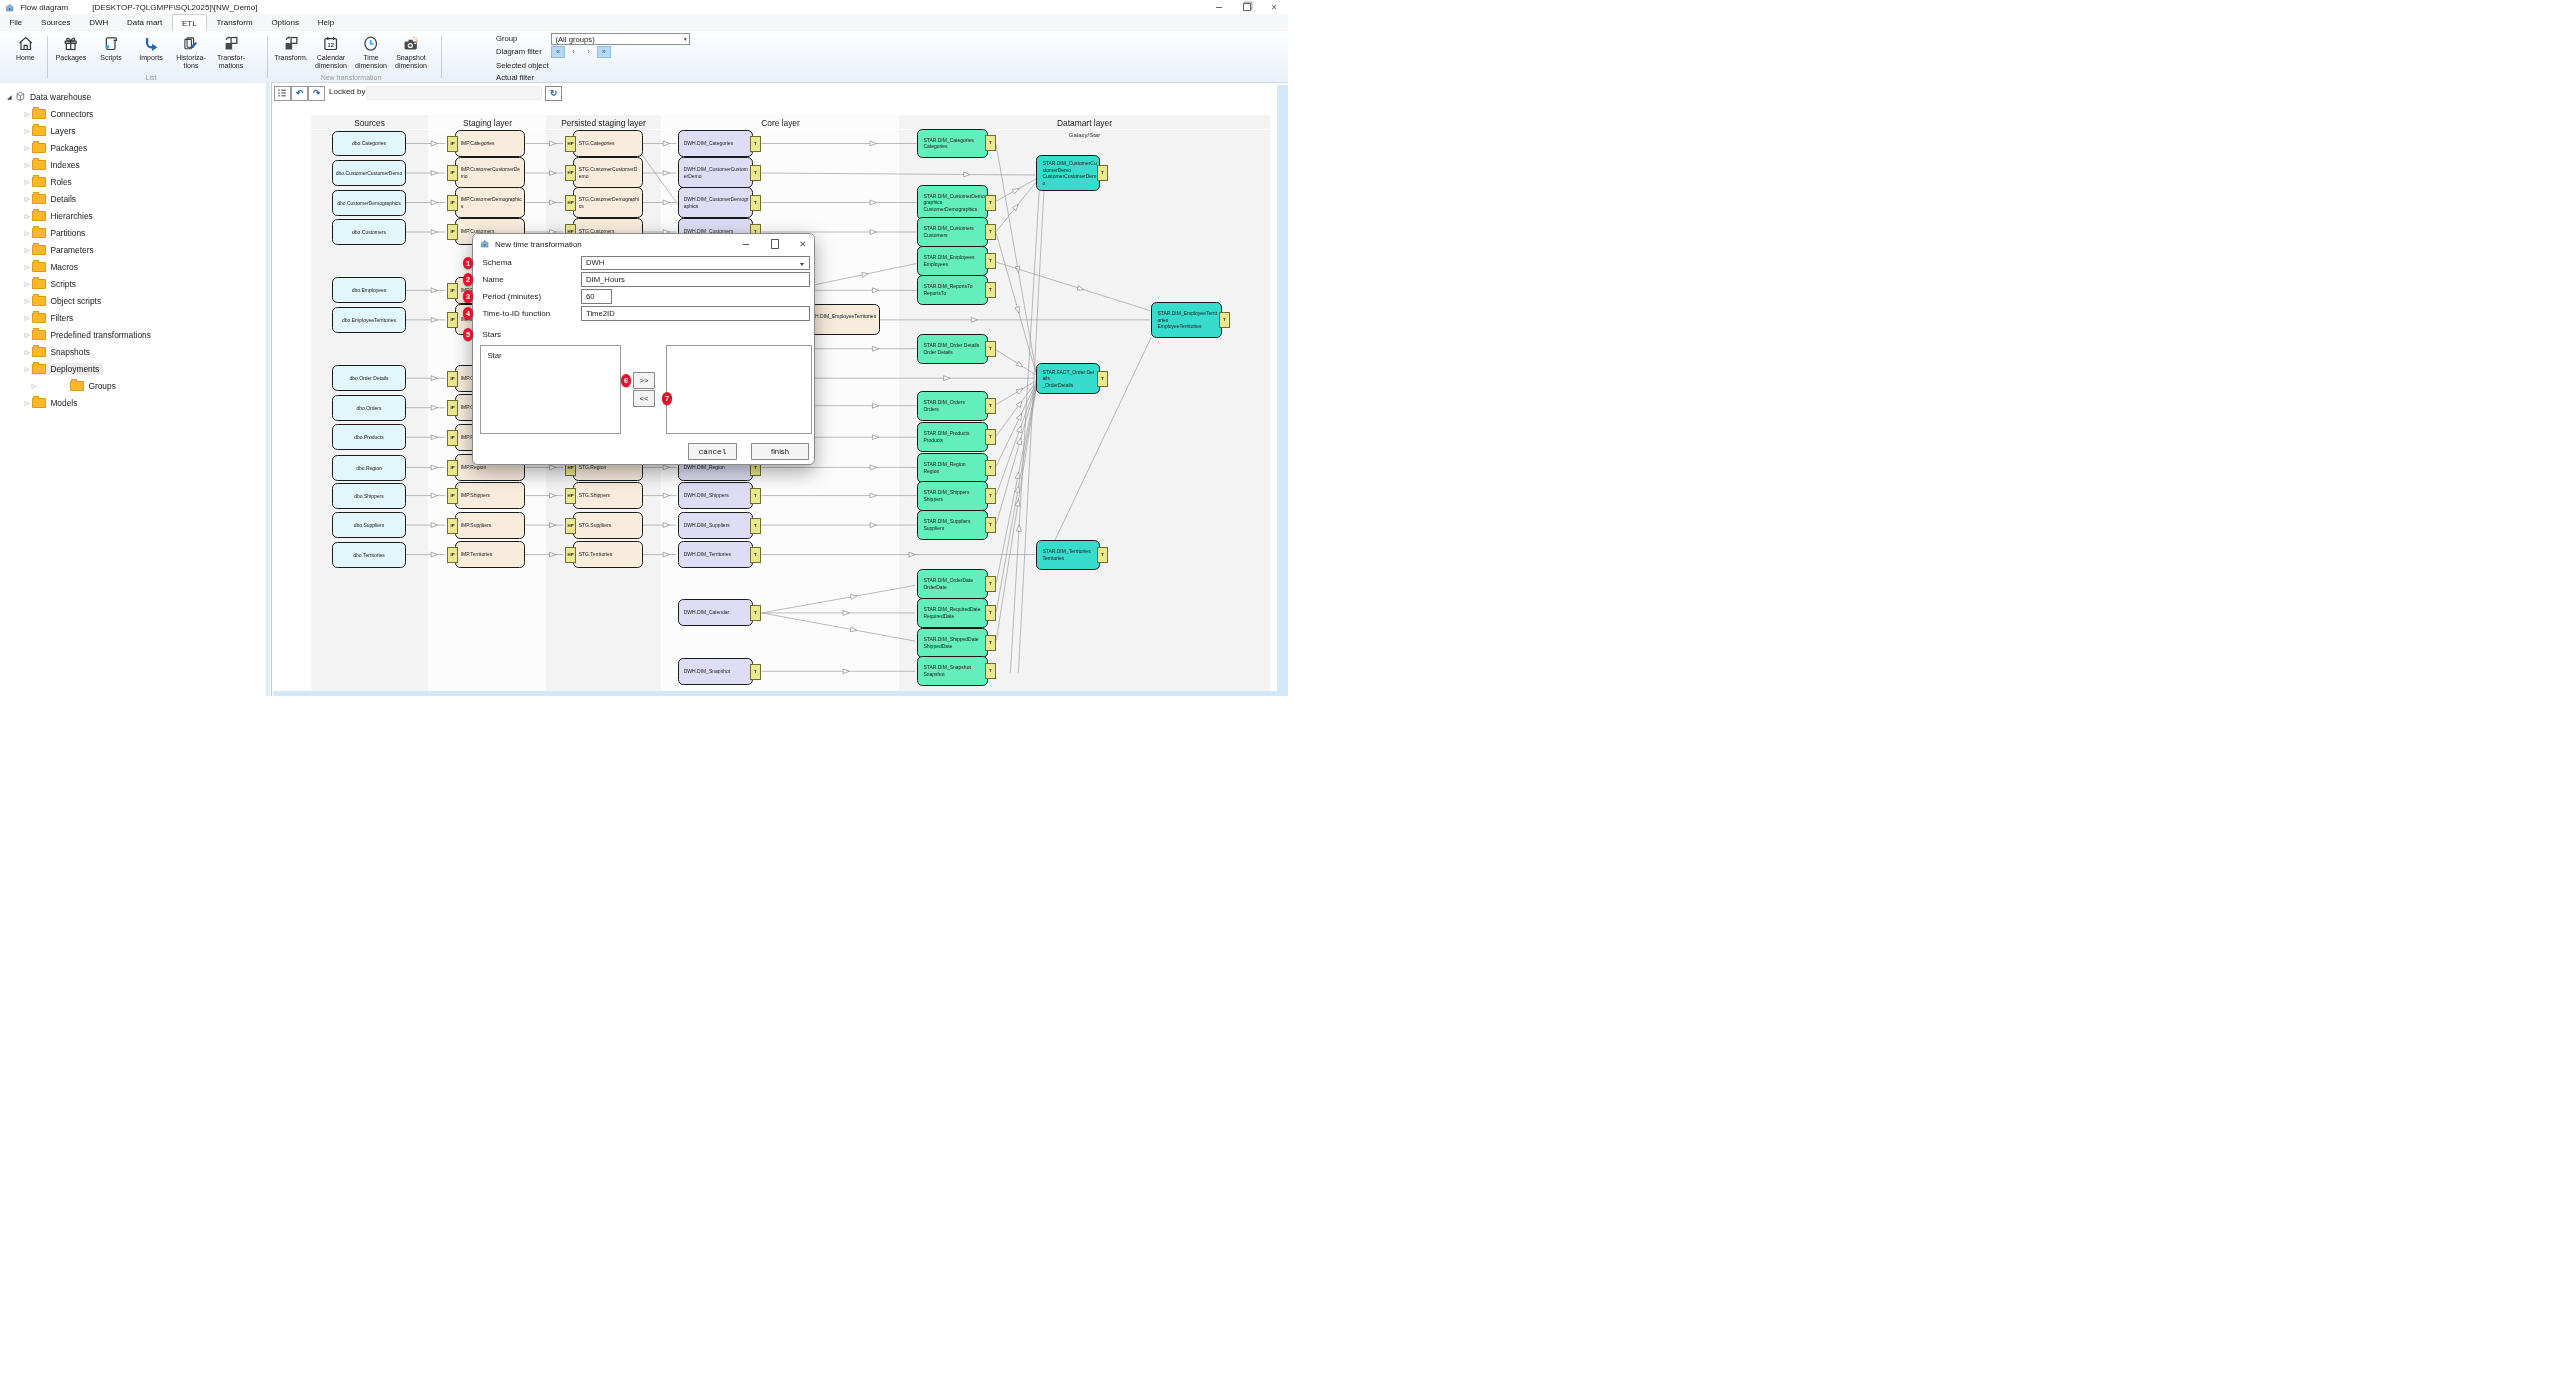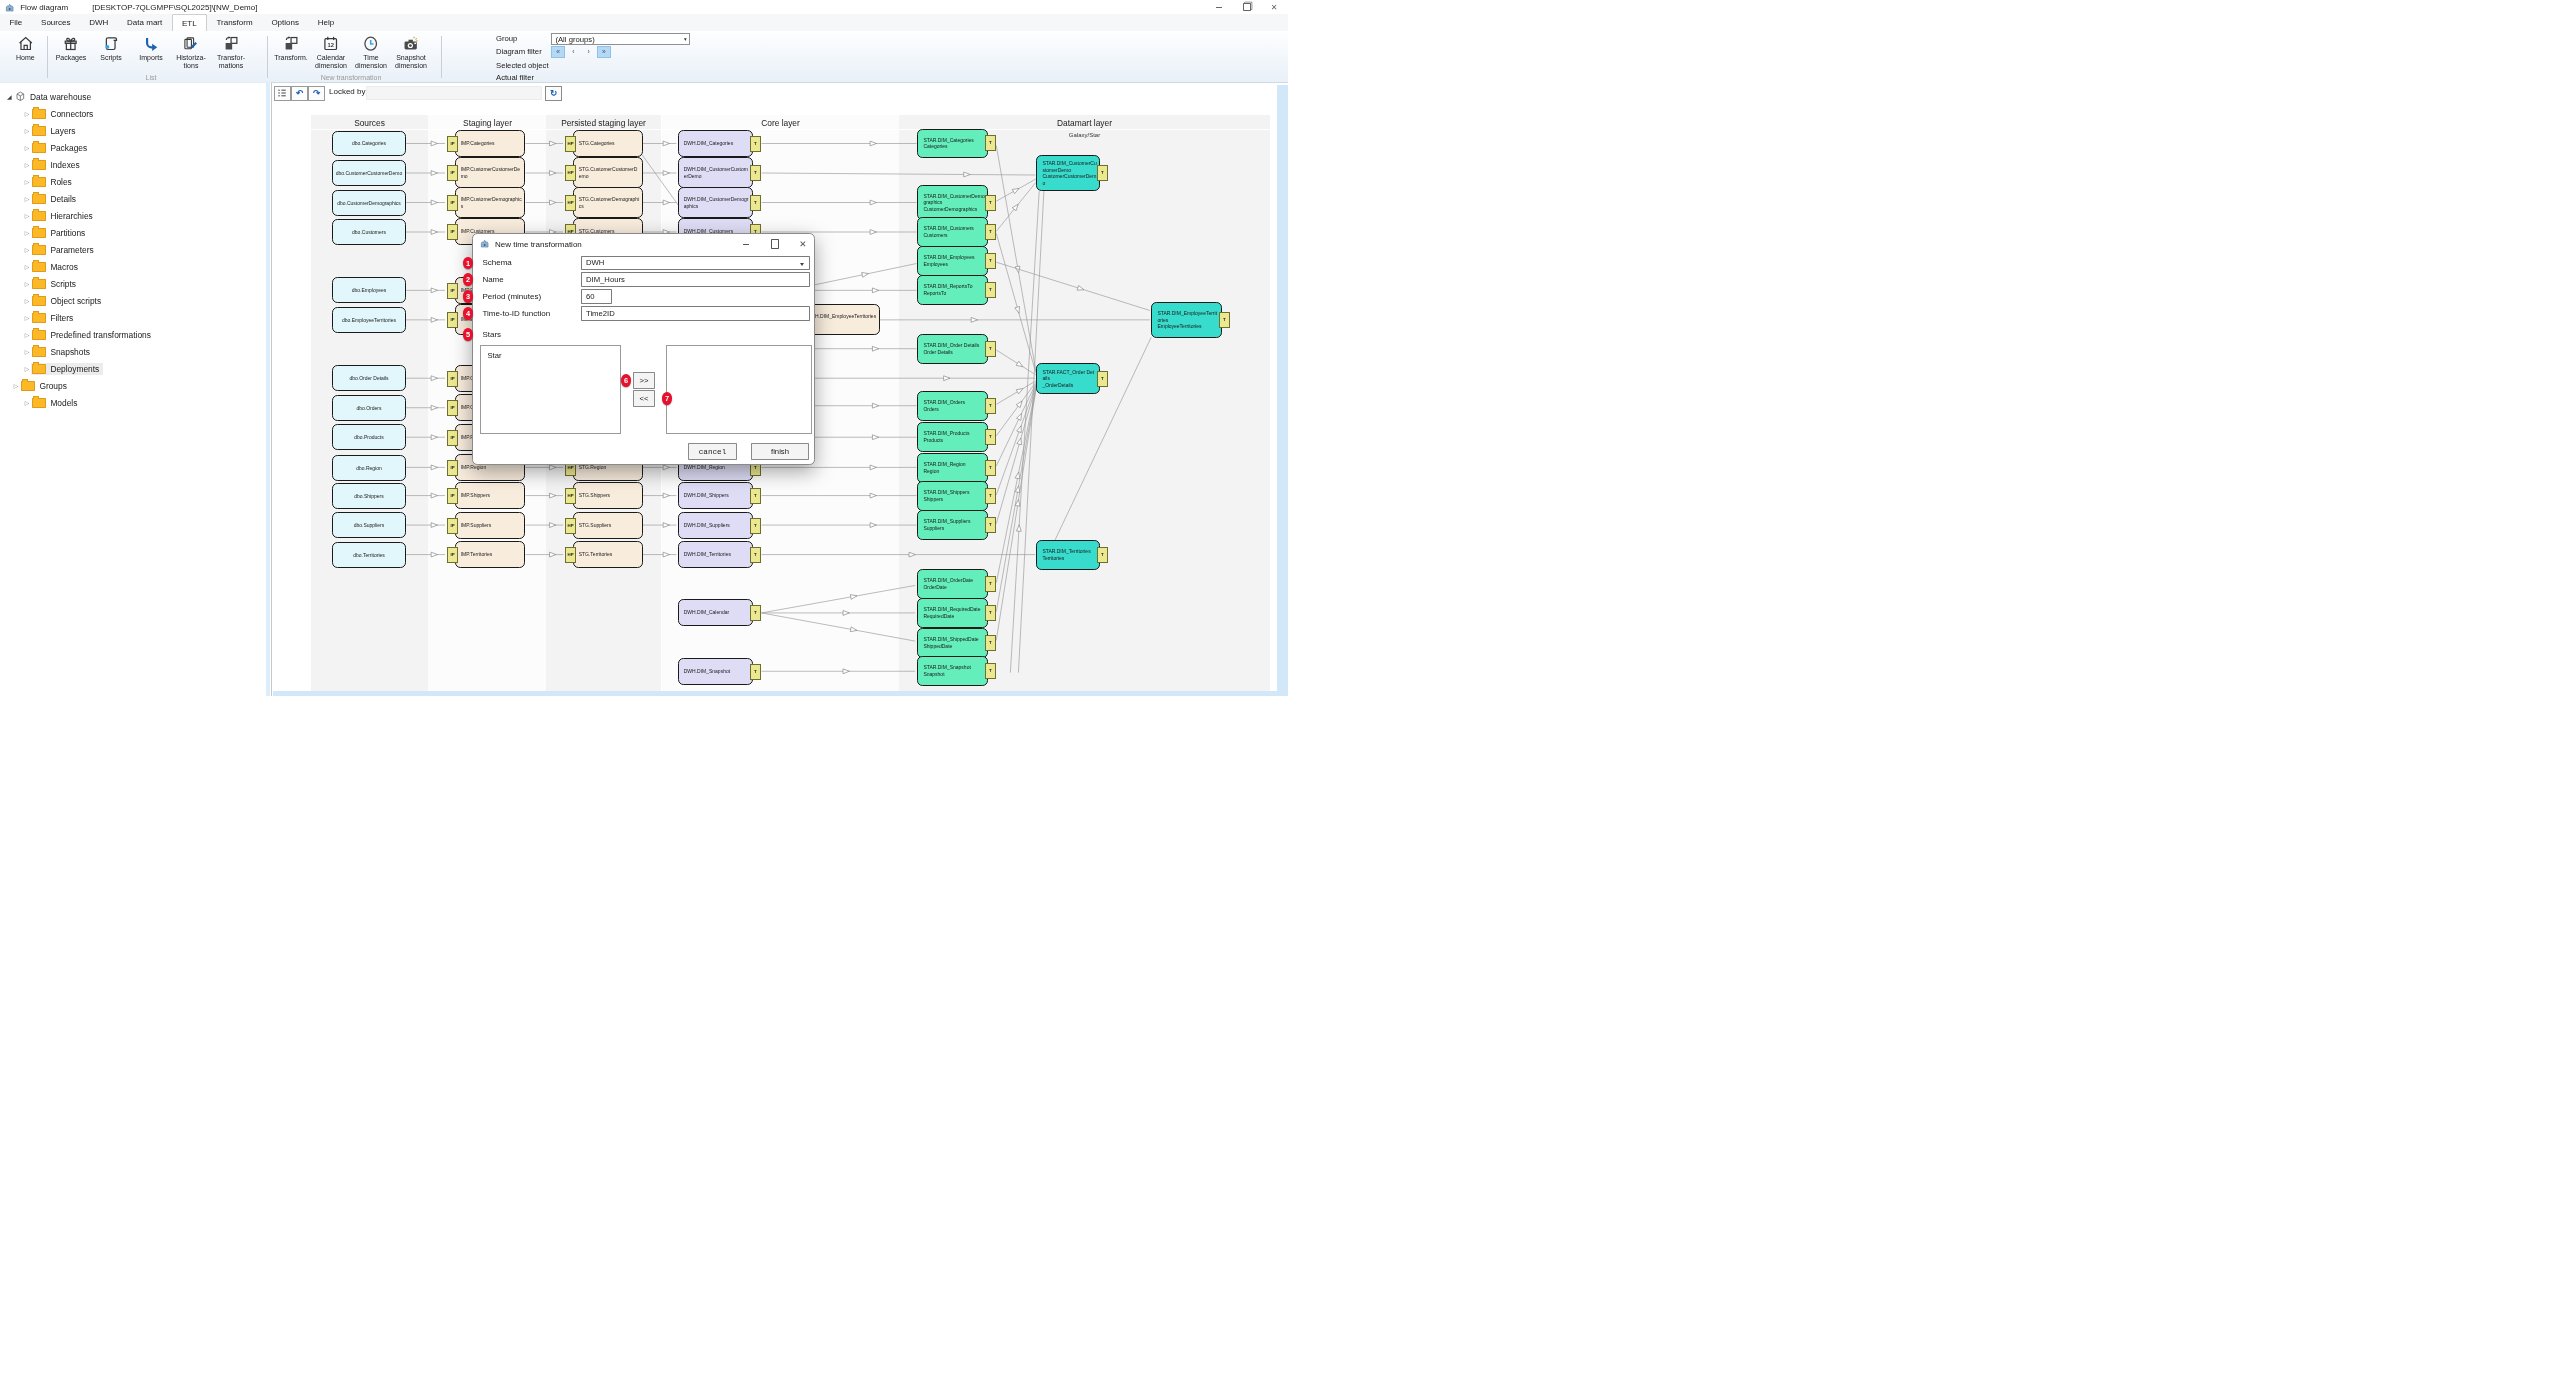--- a/index.html
+++ b/index.html
@@ -424,21 +424,21 @@
           <span>Snapshots</span>
         </span>
       </div>
       <div class="trow selected" style="padding-left: 23px;">
         <span class="exp">▷</span>
         <span class="thl">
           <span class="folder"></span>
           <span>Deployments</span>
         </span>
       </div>
-      <div class="trow" style="padding-left: 12px;">
+      <div class="trow" style="padding-left: 30px; gap: 31px;">
         <span class="exp">▷</span>
         <span class="thl">
           <span class="folder"></span>
           <span>Groups</span>
         </span>
       </div>
       <div class="trow" style="padding-left: 23px;">
         <span class="exp">▷</span>
         <span class="thl">
           <span class="folder"></span>

